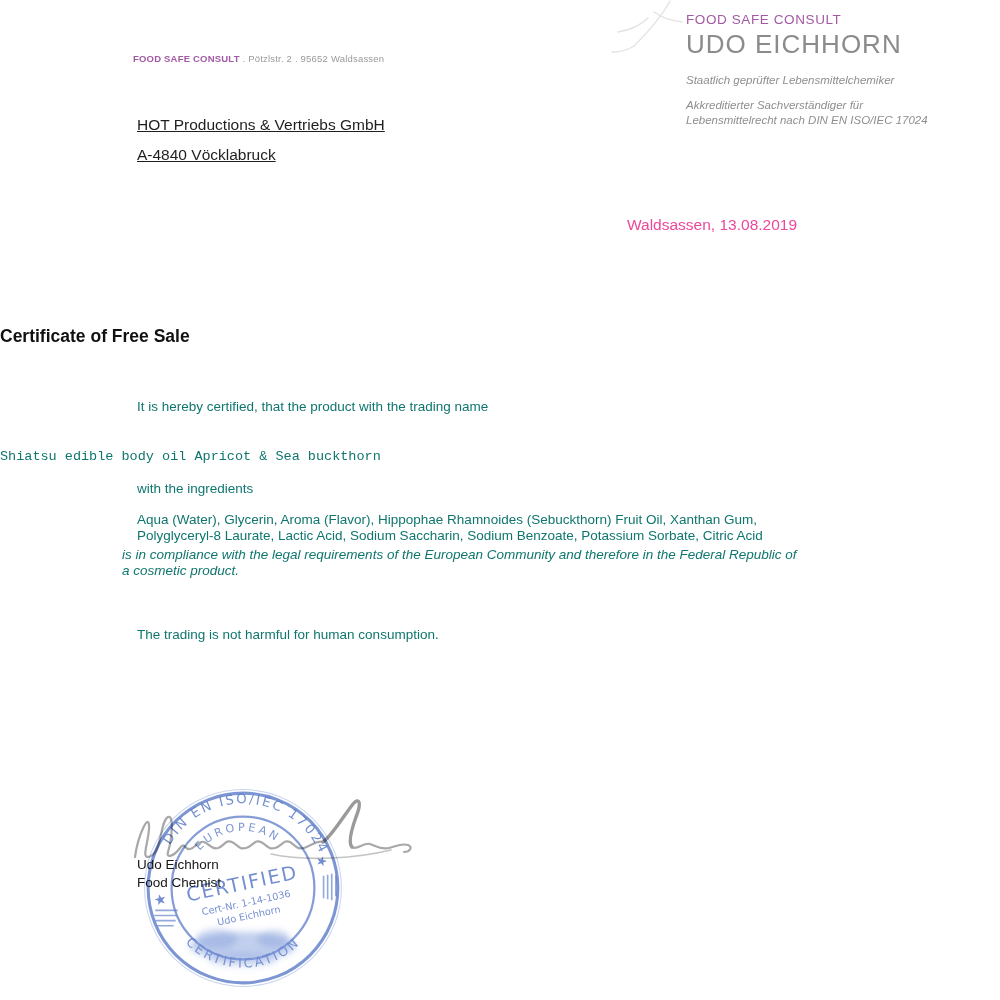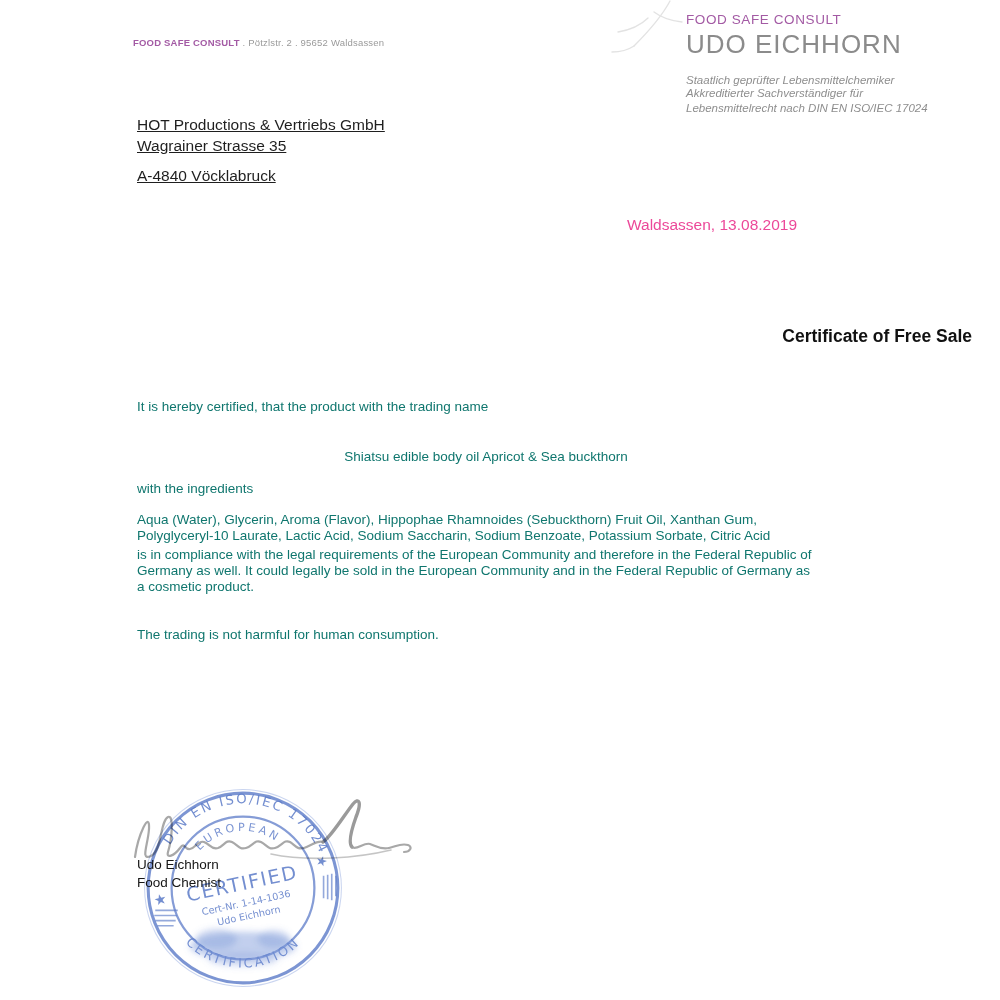--- a/index.html
+++ b/index.html
@@ -1,44 +1,44 @@
 <!DOCTYPE html>
 <html><head>
 <meta charset="utf-8">
 <style>
   html,body{margin:0;padding:0;}
   body{width:1000px;height:1000px;background:#ffffff;position:relative;overflow:hidden;
        font-family:"Liberation Sans","DejaVu Sans",sans-serif;color:#222;}
   .abs{position:absolute;}
   
-  .lh-line{left:133px;top:37px;font-size:9.5px;letter-spacing:.2px;white-space:nowrap;}
+  .lh-line{left:133px;top:53px;font-size:9.5px;letter-spacing:.2px;white-space:nowrap;}
   .lh-brand{color:#a35aa4;font-weight:bold;}
   .lh-addr{color:#9a9a9a;}
   
   .sketch{left:592px;top:0;}
   
   .hdr{left:686px;top:12px;}
   .hdr-brand{color:#a35aa4;font-size:13.5px;letter-spacing:.6px;margin-bottom:3px;}
   .hdr-name{color:#8b8b8b;font-size:26px;letter-spacing:1px;line-height:28px;}
   .hdr-sub1{color:#8e8e8e;font-style:italic;font-size:11.5px;margin-top:16px;}
-  .hdr-sub2{color:#8e8e8e;font-style:italic;font-size:11.5px;margin-top:0;line-height:15px;}
+  .hdr-sub2{color:#8e8e8e;font-style:italic;font-size:11.5px;margin-top:12px;line-height:15px;}
   
   .recipient{left:137px;top:114px;font-size:15.5px;line-height:21px;color:#1f1f1f;text-decoration:underline;}
   .recipient .city{margin-top:9px;}
   
   .dateline{left:627px;top:216px;font-size:15.5px;color:#ec4899;}
   
-  .title{left:0;top:326px;width:972px;text-align:right;font-size:17.5px;font-weight:bold;color:#111;}
+  .title{left:0;top:326px;width:972px;text-align:left;font-size:17.5px;font-weight:bold;color:#111;}
   
   .p{font-size:13.5px;color:#0f766e;line-height:16px;}
   .intro{left:137px;top:399px;}
-  .product{left:0;top:449px;width:972px;text-align:center;}
+  .product{left:0;top:449px;width:972px;text-align:left;font-family:Liberation Mono, monospace;}
   .ingr-label{left:137px;top:481px;}
   .ingr{left:137px;top:512px;}
-  .compliance{left:137px;top:547px;}
+  .compliance{left:122px;top:547px;font-style:italic;}
   .statement{left:137px;top:627px;}
   
   .signer{left:137px;top:856px;font-size:13.5px;line-height:18px;color:#161616;z-index:2;}
   
   .stamp{left:141px;top:786px;z-index:3;mix-blend-mode:multiply;opacity:.92;}
   .signature{left:123px;top:793px;z-index:4;mix-blend-mode:multiply;}
 </style>
 </head>
 <body>
 
@@ -61,39 +61,37 @@
   <div class="hdr-sub1">Staatlich geprüfter Lebensmittelchemiker</div>
   <div class="hdr-sub2">
       <div>Akkreditierter Sachverständiger für</div>
       <div>Lebensmittelrecht nach DIN EN ISO/IEC 17024</div>
     </div>
 </div>
 
 <div class="abs recipient">
   <div>
       <div>HOT Productions &amp; Vertriebs GmbH</div>
-      <div>Wagrainer Strasse 35</div>
     </div>
   <div class="city">A-4840 Vöcklabruck</div>
 </div>
 
 <div class="abs dateline">Waldsassen, 13.08.2019</div>
 
 <div class="abs title">Certificate of Free Sale</div>
 
 <div class="abs p intro">It is hereby certified, that the product with the trading name</div>
 <div class="abs p product">Shiatsu edible body oil Apricot &amp; Sea buckthorn</div>
 <div class="abs p ingr-label">with the ingredients</div>
 <div class="abs p ingr">
     <div>Aqua (Water), Glycerin, Aroma (Flavor), Hippophae Rhamnoides (Sebuckthorn) Fruit Oil, Xanthan Gum,</div>
-    <div>Polyglyceryl-10 Laurate, Lactic Acid, Sodium Saccharin, Sodium Benzoate, Potassium Sorbate, Citric Acid</div>
+    <div>Polyglyceryl-8 Laurate, Lactic Acid, Sodium Saccharin, Sodium Benzoate, Potassium Sorbate, Citric Acid</div>
   </div>
 <div class="abs p compliance">
     <div>is in compliance with the legal requirements of the European Community and therefore in the Federal Republic of</div>
-    <div>Germany as well. It could legally be sold in the European Community and in the Federal Republic of Germany as</div>
     <div>a cosmetic product.</div>
   </div>
 <div class="abs p statement">The trading is not harmful for human consumption.</div>
 
 <div class="abs signer">
   <div>Udo Eichhorn</div>
   <div>Food Chemist</div>
 </div>
 
 <svg class="abs stamp" width="204" height="204" viewBox="0 0 200 200">

